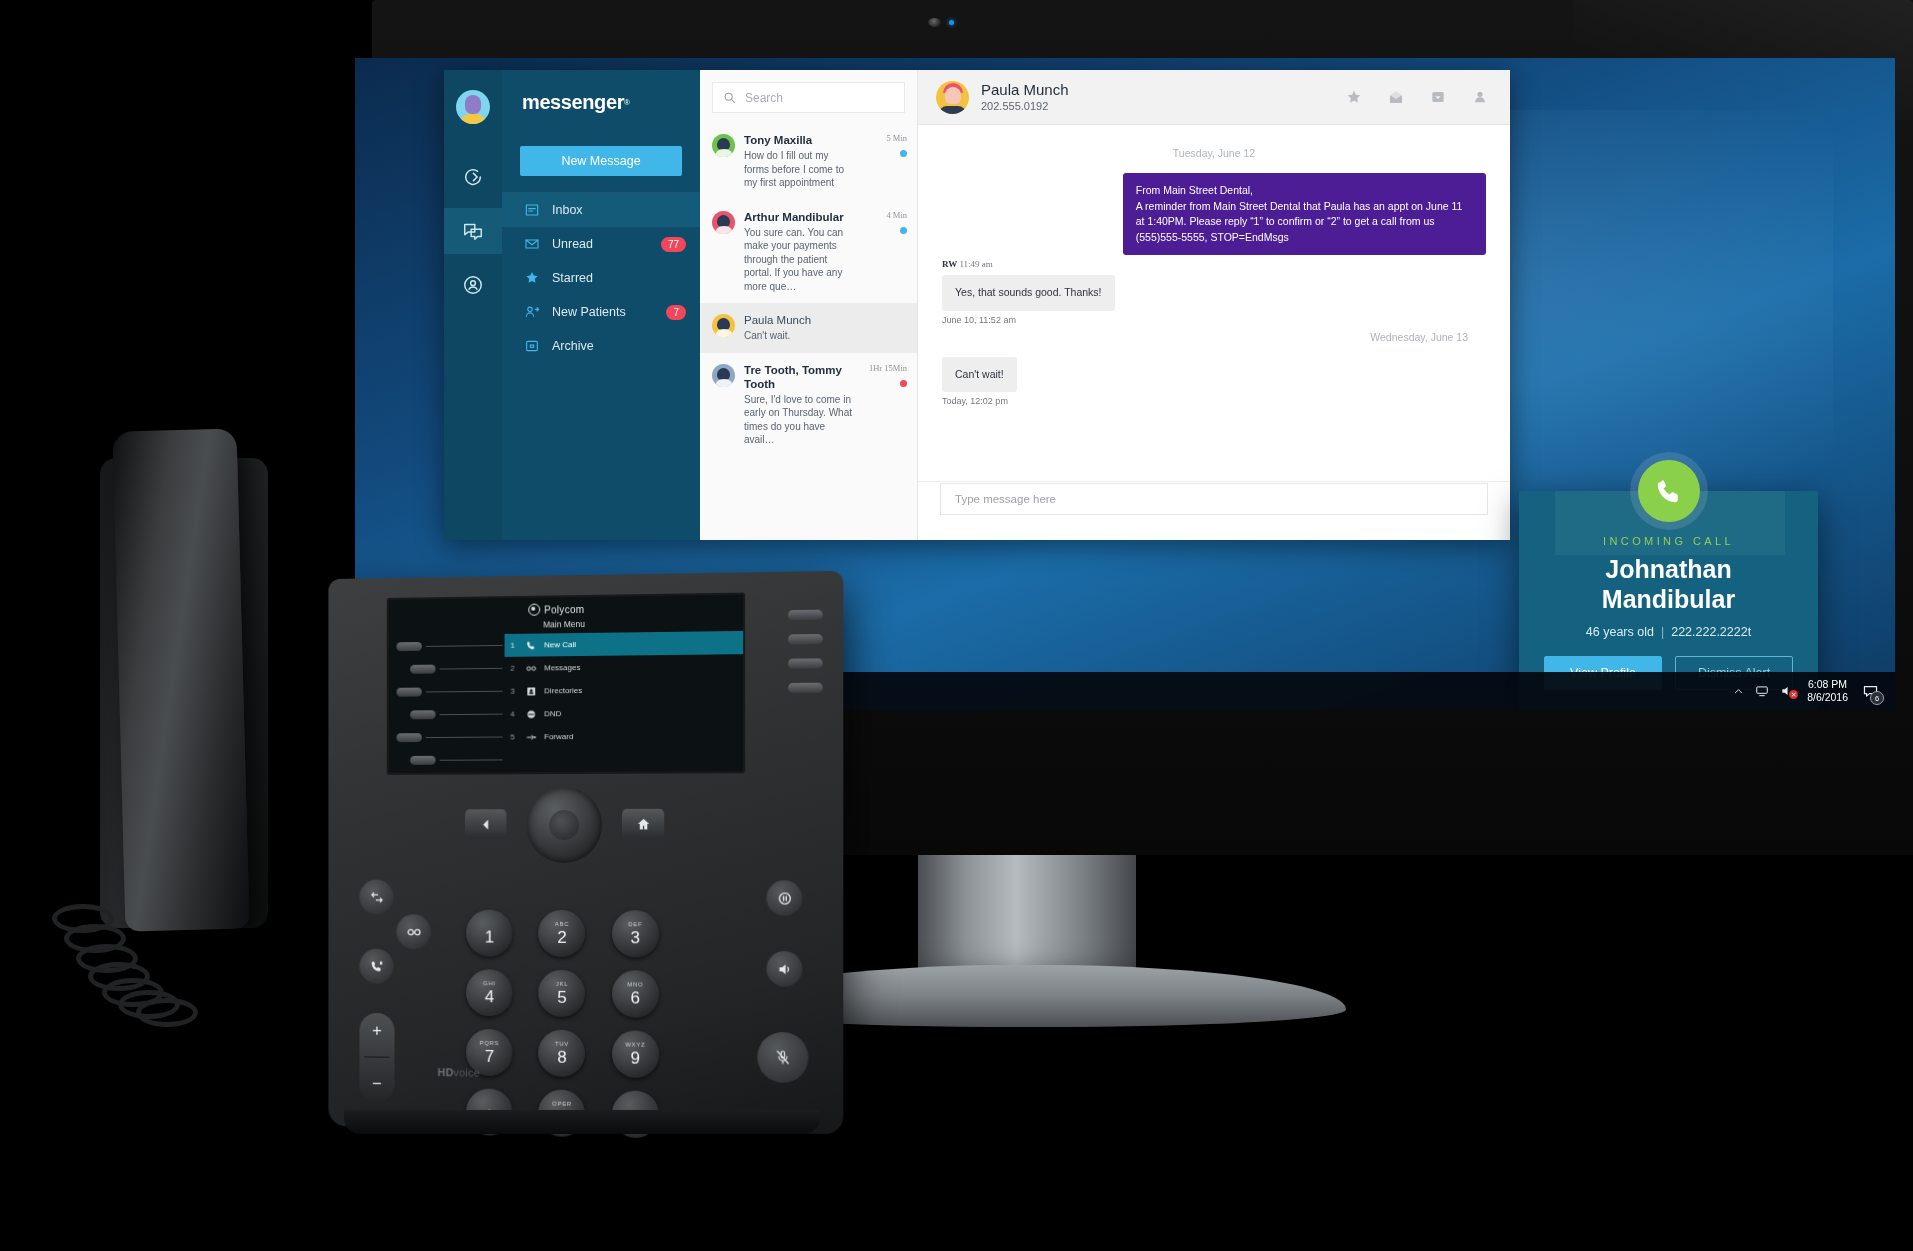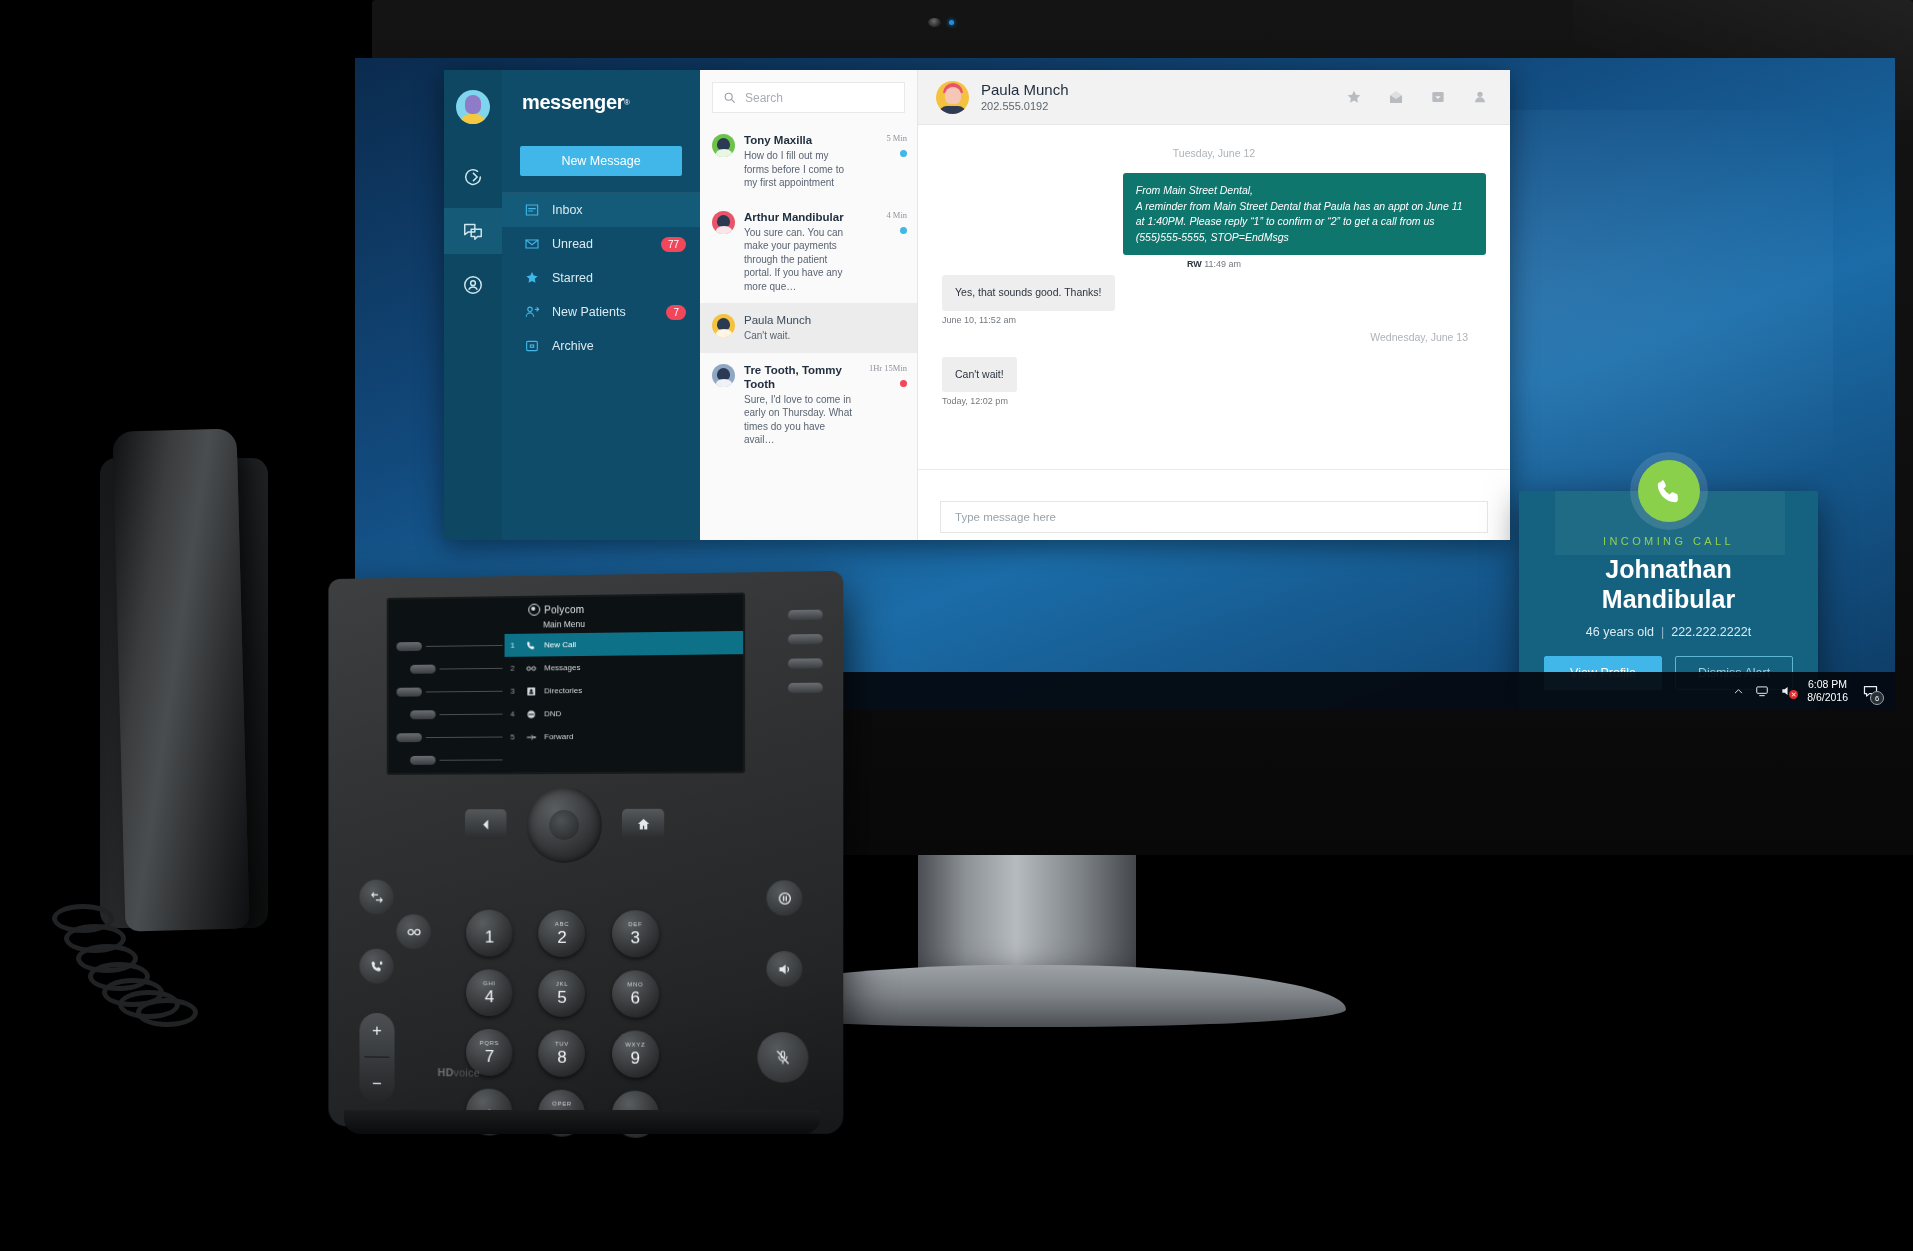--- a/index.html
+++ b/index.html
@@ -80,27 +80,27 @@
   .thead .who{margin-left:12px;flex:1;}
   .thead .nm{font-size:15px;color:#1f2d3d;line-height:18px;}
   .thead .ph{font-size:11px;color:#5d666f;line-height:14px;}
   .thead .acts{display:flex;gap:26px;color:#b8bcc0;}
   .thead .acts svg{width:16px;height:16px;cursor:pointer;}
 
   .msgs{flex:1;position:relative;overflow:hidden;padding:16px 24px 0 24px;}
   .daysep{text-align:center;font-size:10.5px;color:#aeb3b8;margin:6px 0 14px 0;}
   .daysep.r{text-align:right;padding-right:18px;}
   .bub{max-width:62%;border-radius:3px;font-size:10.5px;line-height:15.5px;padding:10px 13px;}
-  .bub.out{background:#0f766e;color:#fff;margin-left:auto;font-style:italic;}
+  .bub.out{background:#4c1d95;color:#fff;margin-left:auto;}
   .bub.in{background:#eeeeee;color:#2c3540;display:inline-block;}
   .stamp{font-size:9px;color:#74797e;margin-top:4px;}
-  .stamp.r{text-align:center;}
+  .stamp.r{text-align:left;font-family:Liberation Serif, serif;}
   .stamp b{color:#2c3540;}
 
-  .composer{height:56px;border-top:1px solid #ececec;display:flex;align-items:flex-end;padding:7px 22px;background:#fff;}
+  .composer{height:56px;border-top:1px solid #ececec;display:flex;align-items:flex-start;padding:1px 22px;background:#fff;}
   .composer .inp{flex:1;height:30px;border:1px solid #e6e6e6;display:flex;align-items:center;padding:0 12px;background:#fff;}
   .composer input{border:0;outline:0;width:100%;font-size:11.5px;color:#384049;font-family:inherit;background:transparent;}
   .composer input::placeholder{color:#9aa2aa;}
 
   
   #callpop{position:absolute;left:1164px;top:433px;width:299px;height:219px;background:#14627f;
     box-shadow:0 10px 34px rgba(0,0,0,.5);border-radius:2px;text-align:center;}
   #callpop .band{position:absolute;left:36px;top:0;width:230px;height:64px;background:rgba(255,255,255,.05);}
   #callicon{position:absolute;left:50%;top:-31px;transform:translateX(-50%);width:62px;height:62px;border-radius:50%;
     background:#8bd04a;display:flex;align-items:center;justify-content:center;box-shadow:0 0 0 8px rgba(255,255,255,.12);}

